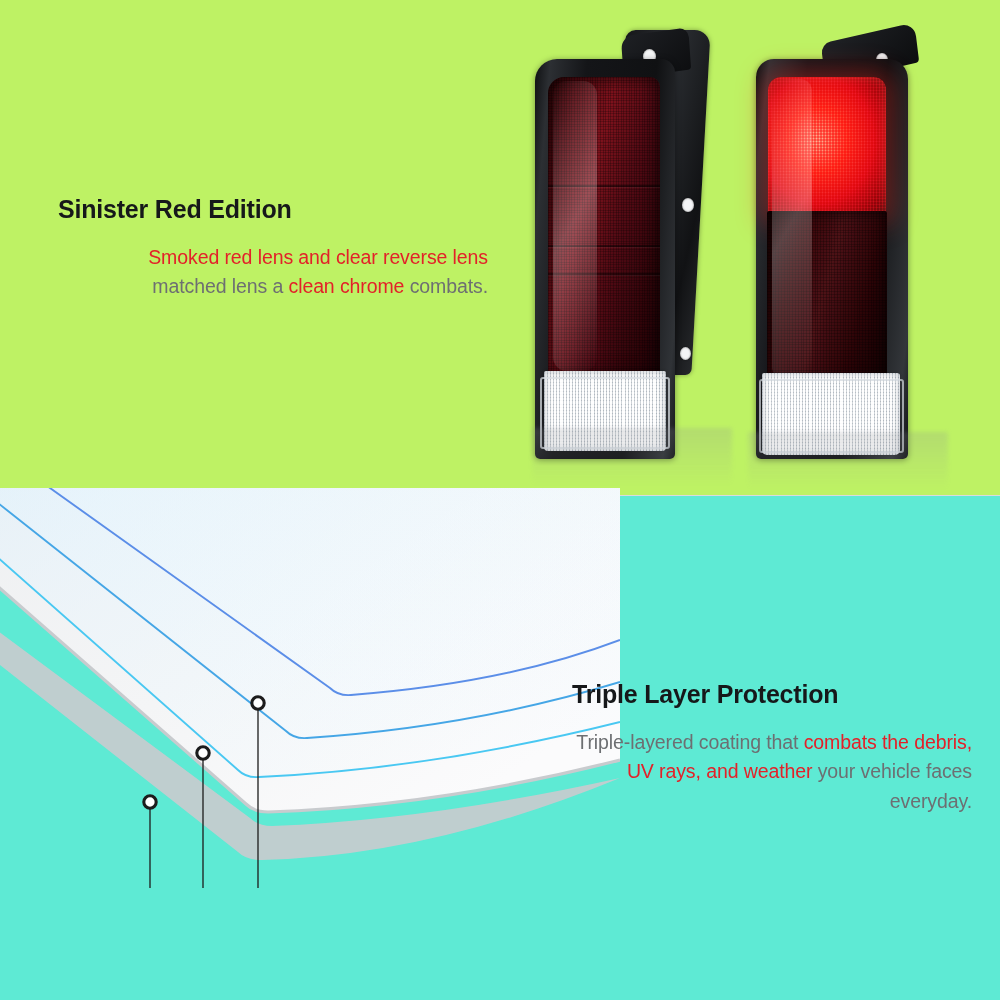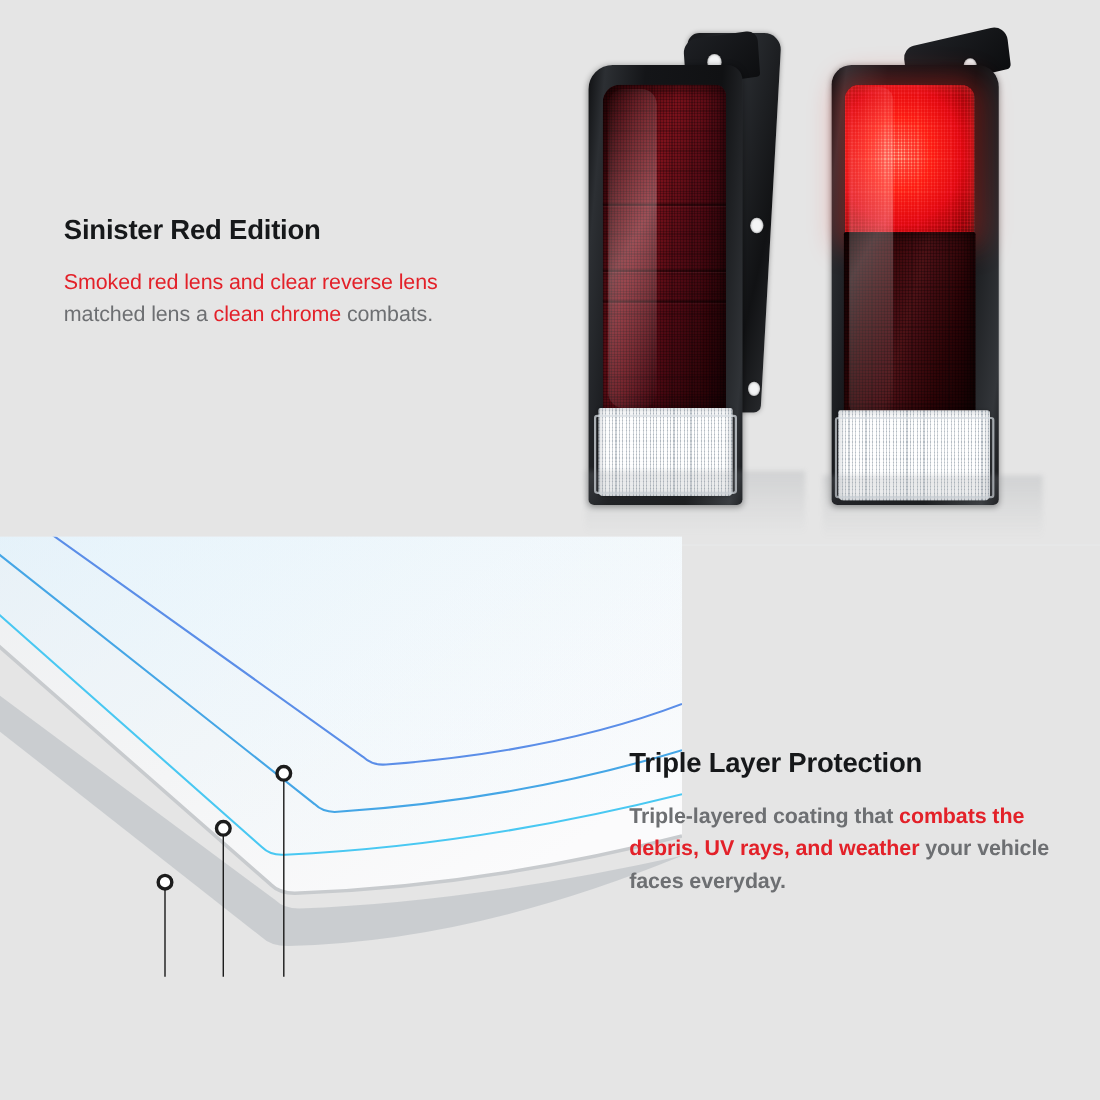--- a/index.html
+++ b/index.html
@@ -7,34 +7,35 @@
   body {
     font-family:"Liberation Sans", sans-serif;
     background:#ffffff;
     position:relative;
     overflow:hidden;
   }
 
   
   #section-top {
     position:absolute; left:0; top:0; width:1000px; height:495px;
-    background:#e5e5e5;
+    background:#bef264;
   }
 
   #copy-top {
     position:absolute; left:58px; top:196px; width:430px;
   }
   .headline {
     font-size:25px; font-weight:bold; color:#16181a;
     letter-spacing:-0.2px; line-height:1.1;
   }
   .subcopy {
     margin-top:19px;
     font-size:19.5px; color:#6d6f72; line-height:1.52;
     letter-spacing:-0.1px;
+    text-align:right;
   }
   .hl { color:#e32129; }
 
   
   #lights { position:absolute; left:520px; top:0; width:480px; height:495px; }
 
   .unit { position:absolute; }
 
   
   .reflection {
@@ -173,28 +174,28 @@
 
   
   #divider {
     position:absolute; left:0; top:495px; width:1000px; height:1px;
     background:#d9dbdd;
   }
 
   
   #section-bottom {
     position:absolute; left:0; top:496px; width:1000px; height:504px;
-    background:#e5e5e5;
+    background:#5eead4;
   }
   #layer-svg { position:absolute; left:0; top:-8px; }
 
   #copy-bottom {
     position:absolute; left:572px; top:185px; width:400px;
   }
-  #copy-bottom .subcopy { margin-top:19px;font-weight:bold; }
+  #copy-bottom .subcopy { margin-top:19px; }
 </style>
 </head>
 <body>
 
 <div id="section-top">
 
   <div id="copy-top">
     <div class="headline">Sinister Red Edition</div>
     <div class="subcopy">
       <span class="hl">Smoked red lens and clear reverse lens</span><br>

